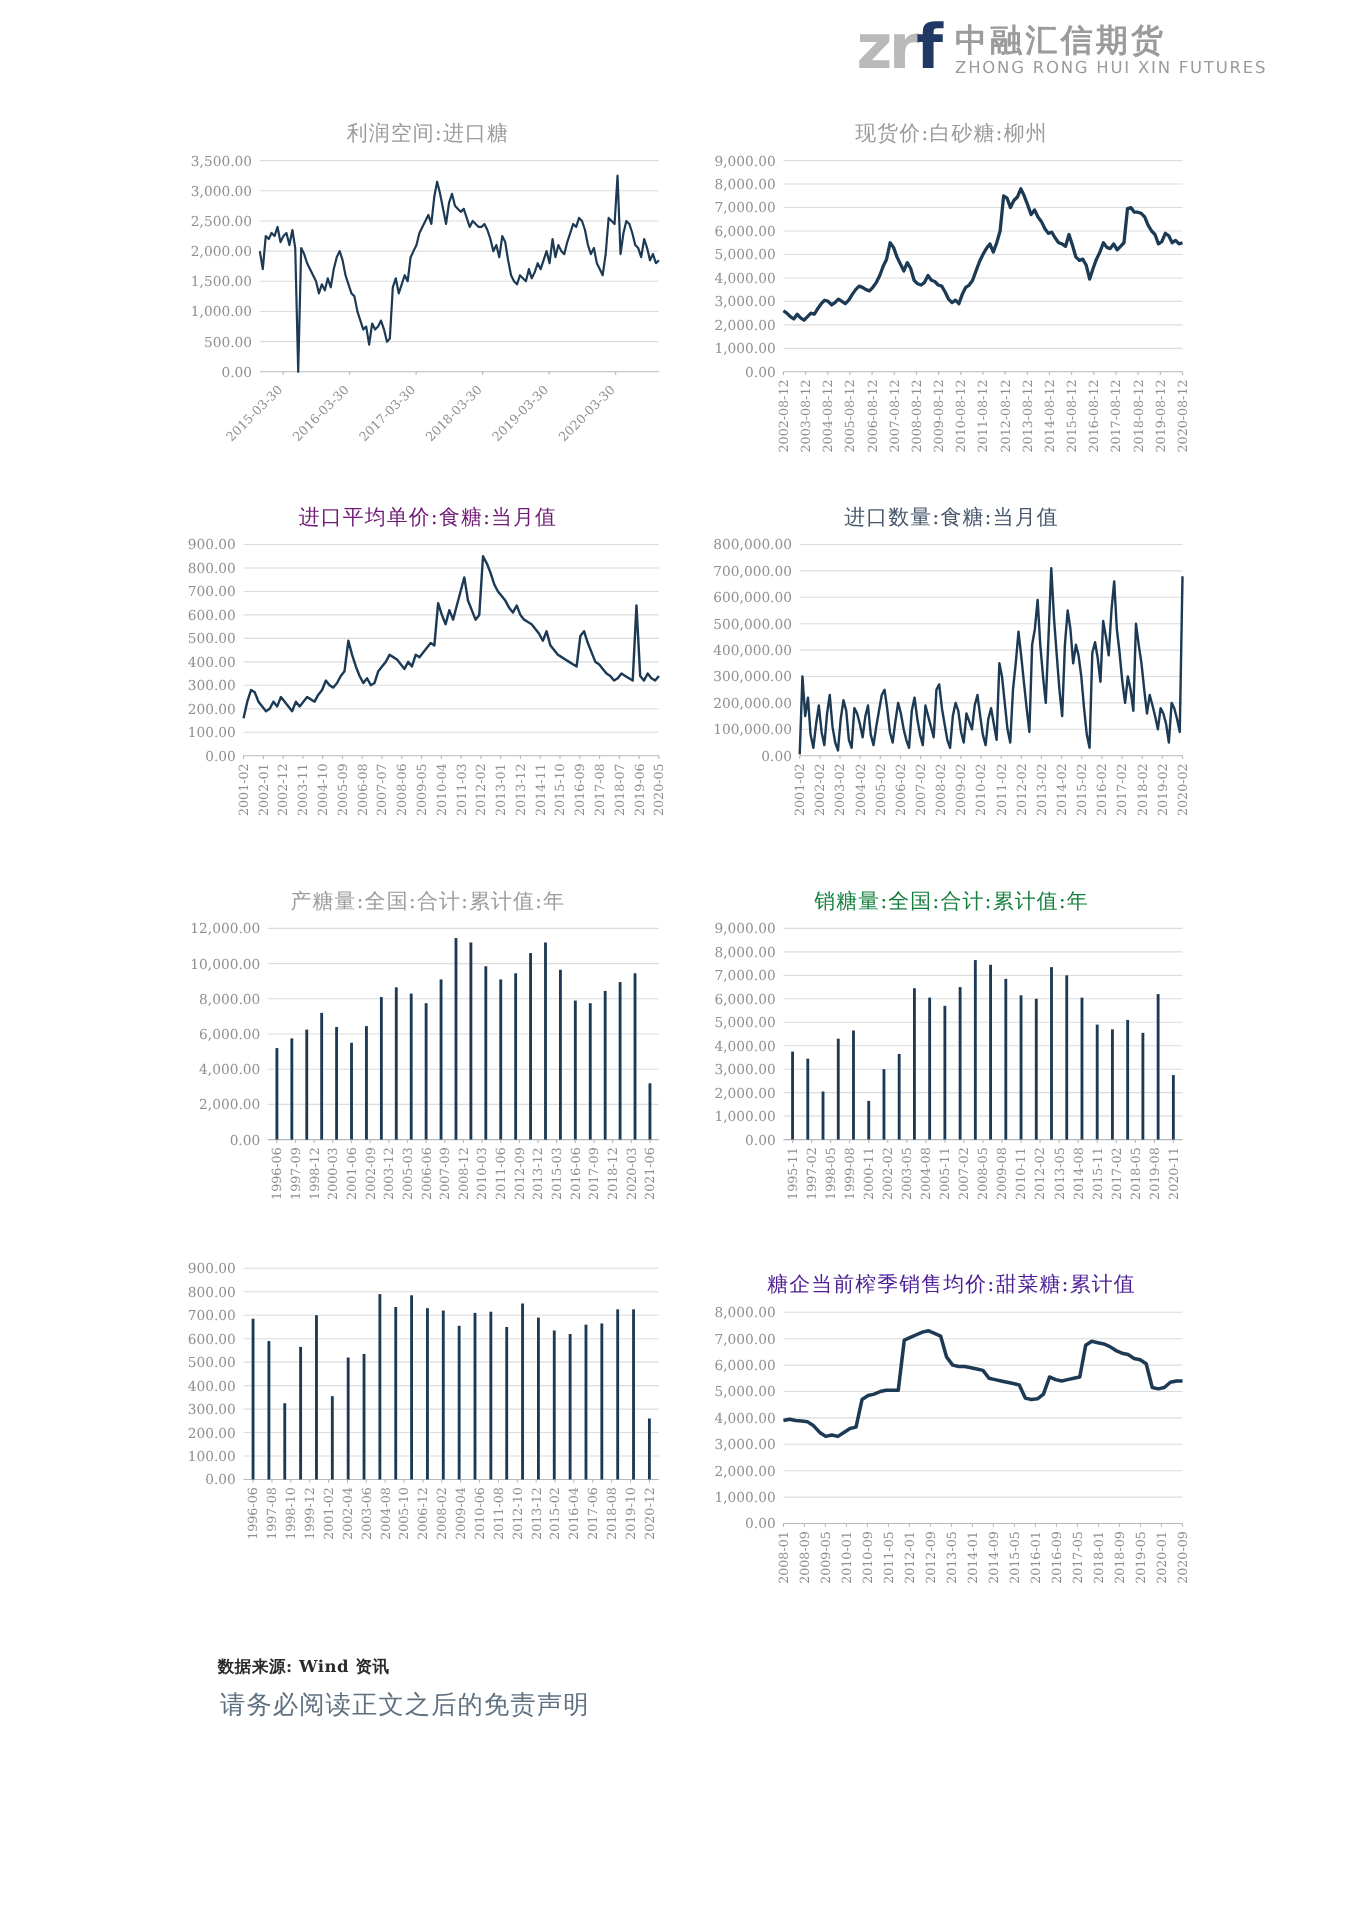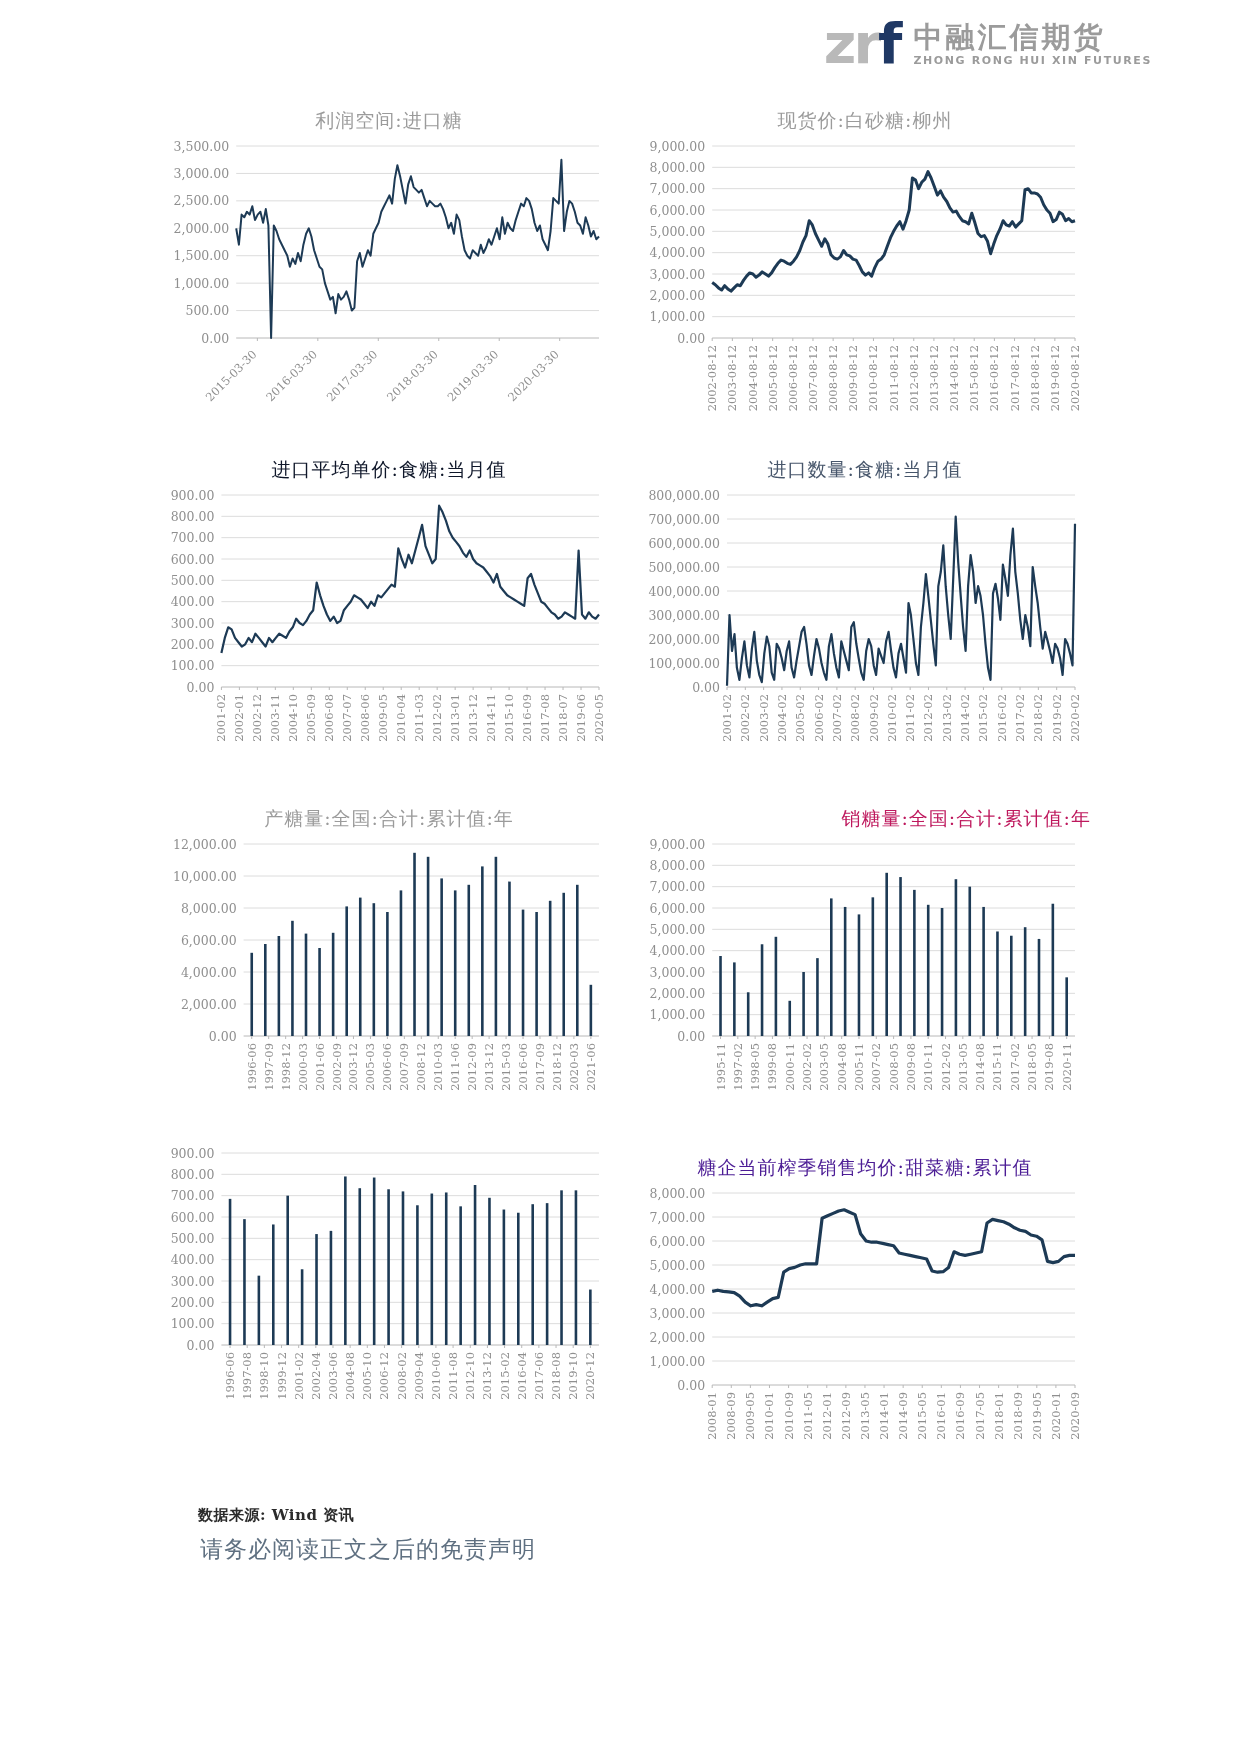--- a/index.html
+++ b/index.html
@@ -5,21 +5,21 @@
   html,body{margin:0;padding:0;background:#fff;}
   .page{position:relative;width:1240px;height:1753px;background:#fff;overflow:hidden;
         font-family:"DejaVu Serif",serif;margin-left:28px;}
   
   .logo{position:absolute;top:16px;right:116px;display:flex;align-items:center;gap:14px;}
   .logo-zrf{font-family:"DejaVu Sans",sans-serif;font-weight:700;font-size:56px;line-height:56px;letter-spacing:-3px;}
   .logo-zr{color:#b9b9b9;}
   .logo-f{color:#1f3864;}
   .logo-names{display:flex;flex-direction:column;justify-content:center;}
   .logo-cn{font-family:Liberation Sans, sans-serif;font-weight:700;font-size:29px;color:#9b9b9b;letter-spacing:3px;line-height:34px;}
-  .logo-en{font-family:"DejaVu Sans",sans-serif;font-weight:700;font-size:11px;color:#9b9b9b;letter-spacing:1.6px;line-height:14px;}
+  .logo-en{font-family:"DejaVu Sans",sans-serif;font-weight:400;font-size:15px;color:#9b9b9b;letter-spacing:1.6px;line-height:14px;}
   
   .charts-grid{position:absolute;left:135px;top:98px;width:935px;display:grid;
                grid-template-columns:452px 452px;column-gap:24px;grid-auto-rows:349px;}
   .chart-cell{overflow:visible;}
   .chart-title{text-align:center;font-size:19px;margin:10px 0 4px 0;letter-spacing:1px;}
   svg{display:block;overflow:visible;}
   svg text{font-family:"DejaVu Serif",serif;}
   
   .footer{position:absolute;left:170px;top:1506px;}
   .footer-source{font-size:15px;font-weight:700;color:#2b2b2b;letter-spacing:0.5px;}
@@ -131,21 +131,21 @@
           <text x="379.53333333333336" y="207" text-anchor="end" fill="#8f8f8f" font-size="11.5" transform="rotate(-90 379.53333333333336 207)">2017-08-12</text>
           <line x1="395.68888888888887" y1="200" x2="395.68888888888887" y2="203" stroke="#b8b8b8" stroke-width="1"></line>
           <text x="399.68888888888887" y="207" text-anchor="end" fill="#8f8f8f" font-size="11.5" transform="rotate(-90 399.68888888888887 207)">2018-08-12</text>
           <line x1="415.84444444444443" y1="200" x2="415.84444444444443" y2="203" stroke="#b8b8b8" stroke-width="1"></line>
           <text x="419.84444444444443" y="207" text-anchor="end" fill="#8f8f8f" font-size="11.5" transform="rotate(-90 419.84444444444443 207)">2019-08-12</text>
           <line x1="436" y1="200" x2="436" y2="203" stroke="#b8b8b8" stroke-width="1"></line>
           <text x="440" y="207" text-anchor="end" fill="#8f8f8f" font-size="11.5" transform="rotate(-90 440 207)">2020-08-12</text>
         </svg>
     </div>
     <div class="chart-cell">
-      <div class="chart-title" style="color: #0f172a;">进口平均单价:食糖:当月值</div>
+      <div class="chart-title" style="color: #701a75;">进口平均单价:食糖:当月值</div>
       <svg viewBox="0 0 440 284" style="width: 440px; height: 284px;">
           <line x1="58.400000000000006" y1="200" x2="436" y2="200" stroke="#b8b8b8" stroke-width="1"></line>
           <text x="51.400000000000006" y="204.5" text-anchor="end" fill="#8f8f8f" font-size="12.5">0.00</text>
           <line x1="58.400000000000006" y1="178.66666666666666" x2="436" y2="178.66666666666666" stroke="#dcdcdc" stroke-width="1"></line>
           <text x="51.400000000000006" y="183.16666666666666" text-anchor="end" fill="#8f8f8f" font-size="12.5">100.00</text>
           <line x1="58.400000000000006" y1="157.33333333333334" x2="436" y2="157.33333333333334" stroke="#dcdcdc" stroke-width="1"></line>
           <text x="51.400000000000006" y="161.83333333333334" text-anchor="end" fill="#8f8f8f" font-size="12.5">200.00</text>
           <line x1="58.400000000000006" y1="136" x2="436" y2="136" stroke="#dcdcdc" stroke-width="1"></line>
           <text x="51.400000000000006" y="140.5" text-anchor="end" fill="#8f8f8f" font-size="12.5">300.00</text>
           <line x1="58.400000000000006" y1="114.66666666666667" x2="436" y2="114.66666666666667" stroke="#dcdcdc" stroke-width="1"></line>
@@ -352,21 +352,21 @@
           <text x="380.99274809160306" y="207" text-anchor="end" fill="#8f8f8f" font-size="11.5" transform="rotate(-90 380.99274809160306 207)">2017-09</text>
           <line x1="393.94885496183207" y1="200" x2="393.94885496183207" y2="203" stroke="#b8b8b8" stroke-width="1"></line>
           <text x="397.94885496183207" y="207" text-anchor="end" fill="#8f8f8f" font-size="11.5" transform="rotate(-90 397.94885496183207 207)">2018-12</text>
           <line x1="410.9049618320611" y1="200" x2="410.9049618320611" y2="203" stroke="#b8b8b8" stroke-width="1"></line>
           <text x="414.9049618320611" y="207" text-anchor="end" fill="#8f8f8f" font-size="11.5" transform="rotate(-90 414.9049618320611 207)">2020-03</text>
           <line x1="427.8610687022901" y1="200" x2="427.8610687022901" y2="203" stroke="#b8b8b8" stroke-width="1"></line>
           <text x="431.8610687022901" y="207" text-anchor="end" fill="#8f8f8f" font-size="11.5" transform="rotate(-90 431.8610687022901 207)">2021-06</text>
         </svg>
     </div>
     <div class="chart-cell">
-      <div class="chart-title" style="color: #be185d; text-align: right;">销糖量:全国:合计:累计值:年</div>
+      <div class="chart-title" style="color: #15803d;">销糖量:全国:合计:累计值:年</div>
       <svg viewBox="0 0 440 284" style="width: 440px; height: 284px;">
           <line x1="73.2" y1="200" x2="436" y2="200" stroke="#b8b8b8" stroke-width="1"></line>
           <text x="66.2" y="204.5" text-anchor="end" fill="#8f8f8f" font-size="12.5">0.00</text>
           <line x1="73.2" y1="178.66666666666666" x2="436" y2="178.66666666666666" stroke="#dcdcdc" stroke-width="1"></line>
           <text x="66.2" y="183.16666666666666" text-anchor="end" fill="#8f8f8f" font-size="12.5">1,000.00</text>
           <line x1="73.2" y1="157.33333333333334" x2="436" y2="157.33333333333334" stroke="#dcdcdc" stroke-width="1"></line>
           <text x="66.2" y="161.83333333333334" text-anchor="end" fill="#8f8f8f" font-size="12.5">2,000.00</text>
           <line x1="73.2" y1="136" x2="436" y2="136" stroke="#dcdcdc" stroke-width="1"></line>
           <text x="66.2" y="140.5" text-anchor="end" fill="#8f8f8f" font-size="12.5">3,000.00</text>
           <line x1="73.2" y1="114.66666666666667" x2="436" y2="114.66666666666667" stroke="#dcdcdc" stroke-width="1"></line>

